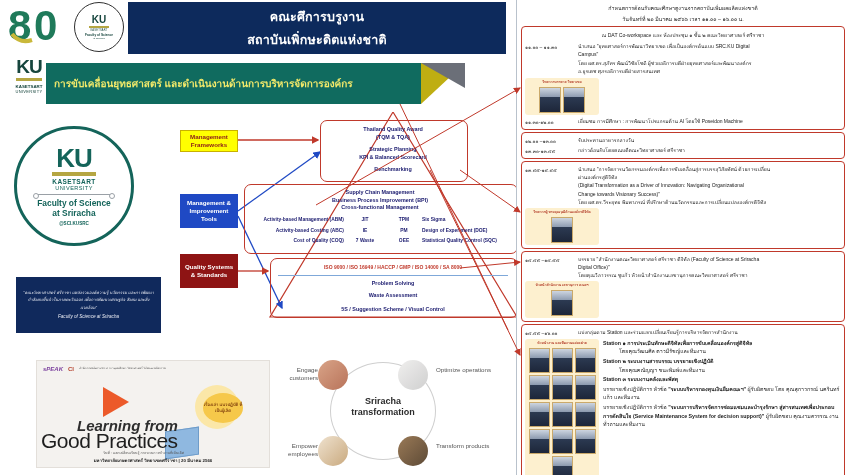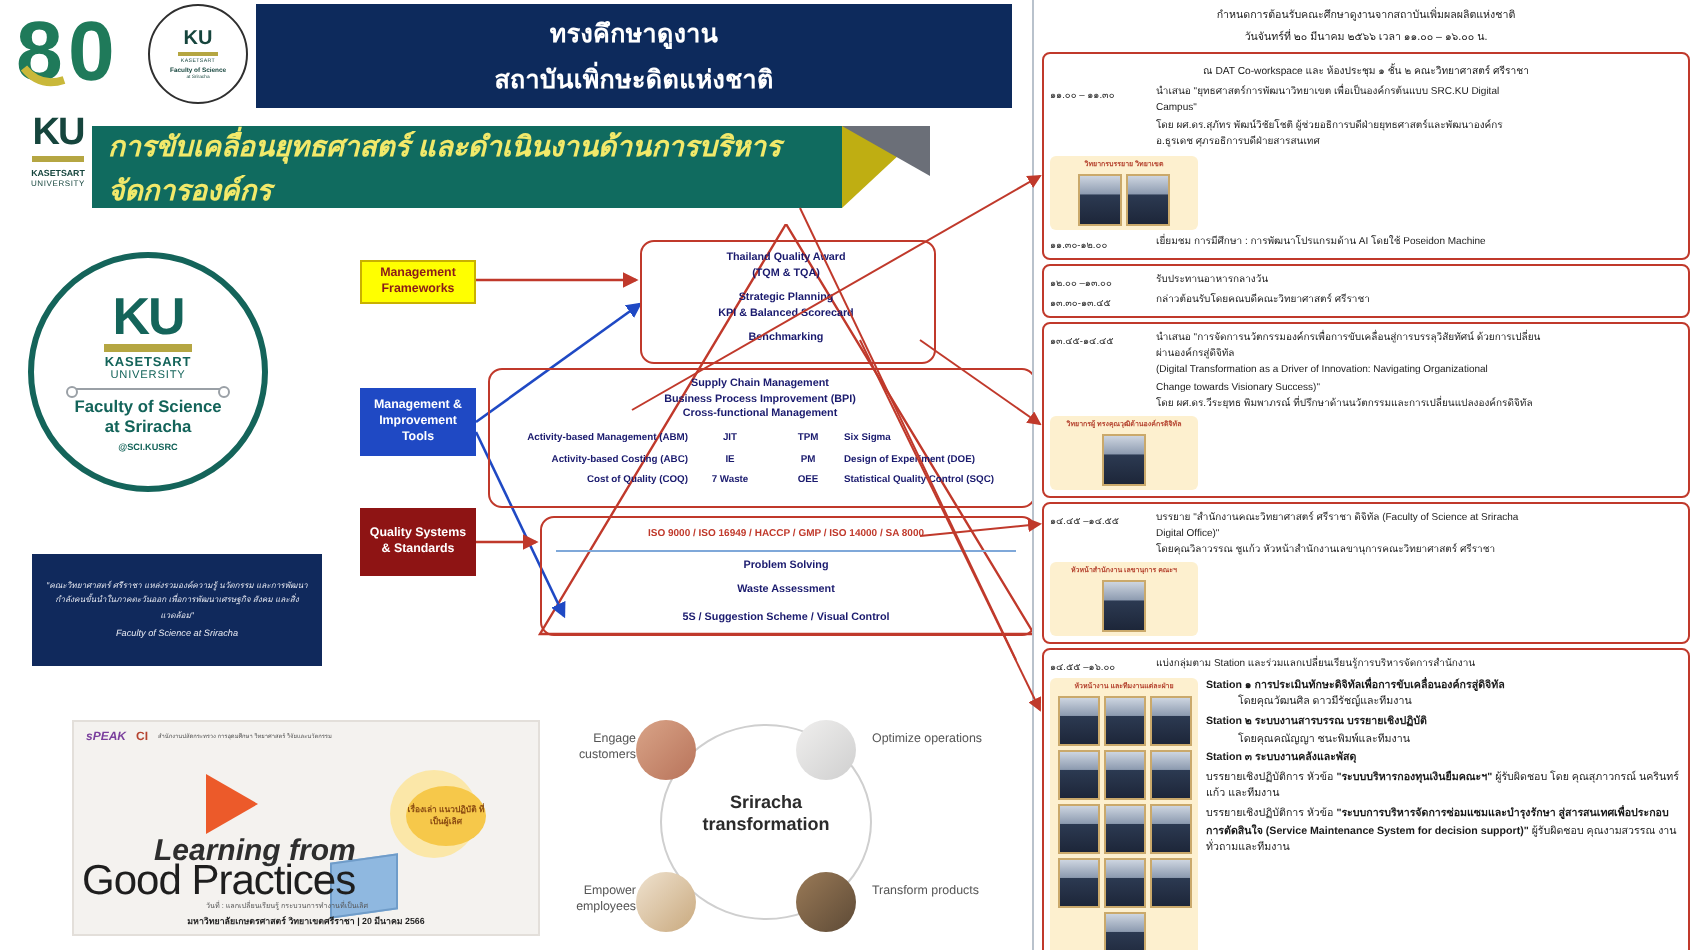--- a/index.html
+++ b/index.html
@@ -34,21 +34,21 @@
   .ku-word{position:absolute;left:8px;top:58px;width:42px;height:48px;
            display:flex;flex-direction:column;align-items:center;}
   .ku-word .k{font-size:19px;font-weight:bold;color:#16453d;line-height:18px;letter-spacing:-1px;}
   .ku-word .ubar{width:26px;height:2.5px;background:#b5a642;margin-top:2px;}
   .ku-word .n1{font-size:4.4px;font-weight:bold;color:#16453d;margin-top:3px;}
   .ku-word .n2{font-size:4px;color:#16453d;letter-spacing:.3px;}
 
   
   .greenbar{position:absolute;left:46px;top:63px;width:375px;height:41px;
             background:#106b5f;display:flex;align-items:center;}
-  .greenbar span{color:#f2e96a;font-size:14px;font-weight:bold;padding-left:8px;font-style:italic;}
+  .greenbar span{color:#f2e96a;font-size:10px;font-weight:bold;padding-left:8px;}
   .tri-wrap{position:absolute;left:421px;top:63px;width:90px;height:48px;}
   .tri-gold{position:absolute;left:0;top:0;width:0;height:0;
             border-left:44px solid #bfae12;border-bottom:41px solid transparent;}
   .tri-grey{position:absolute;left:0;top:0;width:0;height:0;
             border-right:44px solid #6b6f78;border-bottom:25px solid transparent;}
 
   
   .seal-big{position:absolute;left:14px;top:126px;width:114px;height:114px;
             border:3px solid #14645a;border-radius:50%;background:#fff;
             display:flex;flex-direction:column;align-items:center;justify-content:center;}
@@ -183,21 +183,21 @@
 
     <div class="seal-sm">
       <div class="ku">KU</div>
       <div class="bar"></div>
       <div class="t1">KASETSART</div>
       <div class="t2">Faculty of Science</div>
       <div class="t3">at Sriracha</div>
     </div>
 
     <div class="navybar">
-      <div>ทรงคึกษาดูงาน</div>
+      <div>คณะศึการบรูงาน</div>
       <div>สถาบันเพิ่กษะดิตแห่งชาติ</div>
     </div>
 
     <div class="ku-word">
       <div class="k">KU</div>
       <div class="ubar"></div>
       <div class="n1">KASETSART</div>
       <div class="n2">UNIVERSITY</div>
     </div>
 

